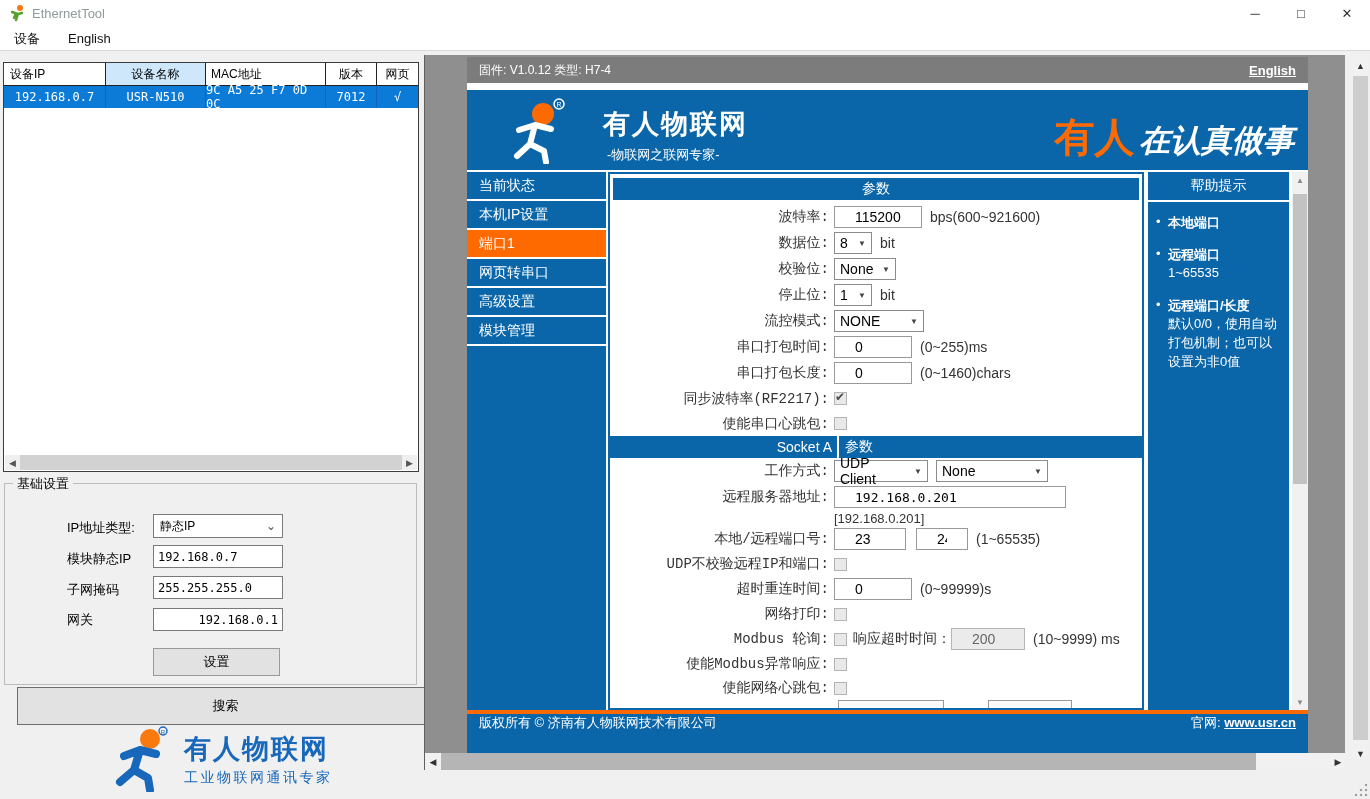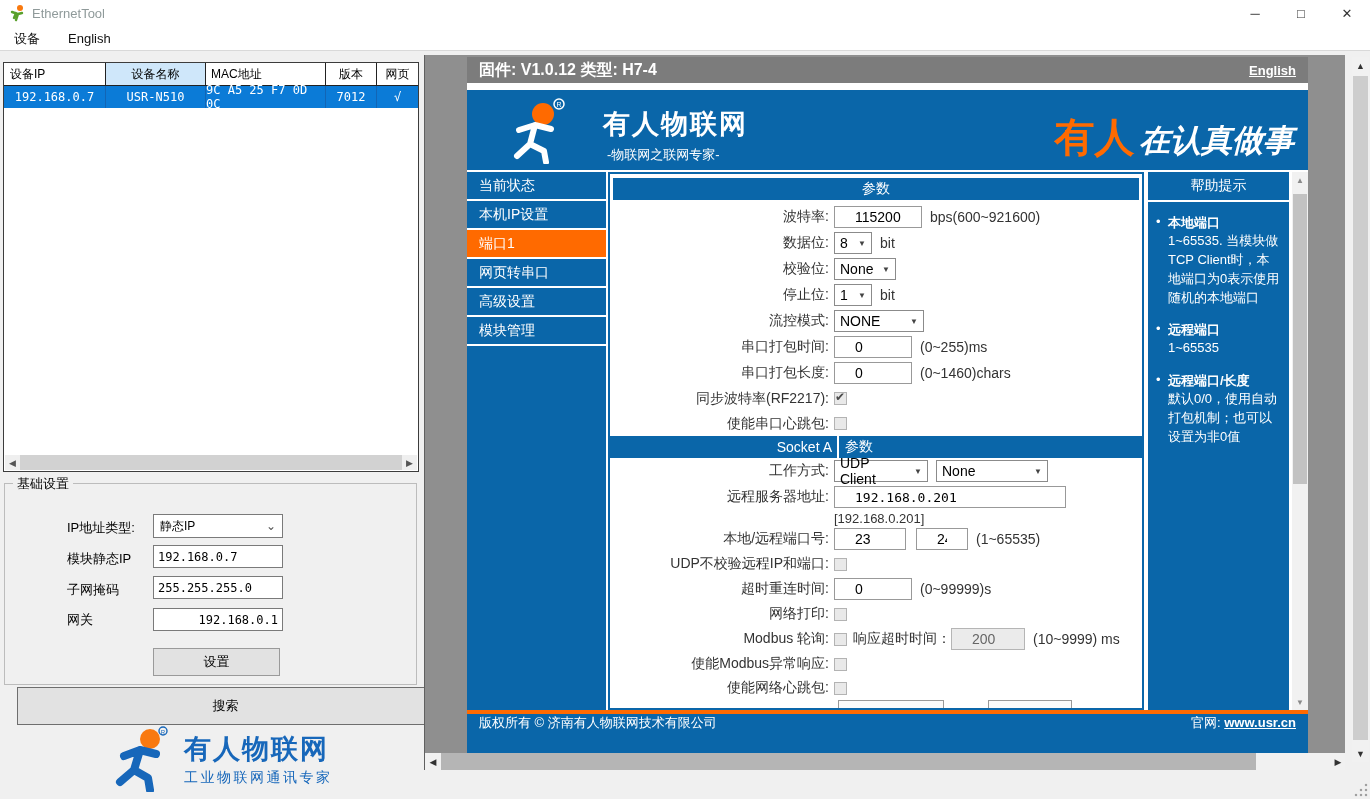--- a/index.html
+++ b/index.html
@@ -47,21 +47,21 @@
   
   .brand { left:110px; top:726px; display:flex; align-items:center; gap:10px; }
   .brand-text .bname { font-size:27px; font-weight:bold; color:#1767ba; letter-spacing:2px; }
   .brand-text .btag  { font-size:14px; color:#1767ba; letter-spacing:2.5px; margin-top:2px; }
 
   
   .browser { left:424px; top:55px; width:921px; height:715px; background:#8f8f8f; border-left:1px solid #606060; overflow:hidden; }
   .page { position:absolute; left:42px; top:2px; width:841px; height:696px; background:#fff; }
   .topbar { position:absolute; left:0; top:0; width:841px; height:26px; background:#7c7c7c; color:#fff;
             display:flex; align-items:center; justify-content:space-between; padding:0 12px; }
-  .topbar .fw { font-size:16px; font-weight:bold; }
+  .topbar .fw { font-size:12px; font-weight:normal; }
   .topbar a { color:#fff; font-size:13px; font-weight:bold; text-decoration:underline; }
 
   .phead { position:absolute; left:0; top:33px; width:841px; height:80px; background:#0a66a9; }
   .phead .ptitle { position:absolute; left:136px; top:16px; color:#fff; font-size:27px; font-weight:bold; letter-spacing:2px; }
   .phead .psub { position:absolute; left:140px; top:56px; color:#fff; font-size:13px; }
   .slogan { position:absolute; right:14px; top:20px; white-space:nowrap; }
   .slogan .s1 { color:#ff6a00; font-size:40px; font-weight:bold; }
   .slogan .s2 { color:#fff; font-size:31px; font-weight:bold; font-style:italic; }
 
   
@@ -71,21 +71,21 @@
   .nav-item.active { background:#ff6a00; }
 
   
   .form { position:absolute; left:141px; top:115px; width:536px; height:538px; border:2px solid #0a66a9; background:#fff; overflow:hidden; }
   .secbar { margin:4px 3px 4px 3px; height:22px; background:#0a66a9; color:#fff; font-size:14px;
             display:flex; align-items:center; justify-content:center; }
   .sockbar { height:22px; background:#0a66a9; color:#fff; font-size:14px; display:flex; align-items:center; }
   .sockbar .sk-left { width:222px; text-align:right; }
   .sockbar .sk-div { width:2px; height:22px; background:#fff; margin:0 6px 0 5px; }
   .frow { display:flex; align-items:center; }
-  .flabel { width:224px; text-align:right; padding-right:5px; font-size:14px; color:#333; flex:none; }
+  .flabel { width:224px; text-align:right; padding-right:5px; font-size:14px; color:#333; flex:none;font-family:Liberation Mono, monospace; }
   .fsuffix { font-size:14px; color:#333; margin-left:8px; white-space:nowrap; }
   .tin { height:22px; border:1px solid #999; font-size:14px; padding:0 20px; color:#000; background:#fff; }
   .tin:disabled { background:#ebebeb; color:#666; border:1px solid #b5b5b5; }
   .sel { height:22px; border:1px solid #8b8b8b; background:#fff; display:inline-flex; align-items:center;
          justify-content:space-between; padding:0 5px; font-size:14px; color:#000; }
   .sel .dn { font-size:8px; color:#444; margin-left:6px; }
   .cb { width:13px; height:13px; background:#e9e9e9; border:1px solid #b3b3b3; position:relative; flex:none; }
   .cb.checked::after { content:"✔"; position:absolute; left:0px; top:-3px; font-size:12px; color:#4a4a4a; }
   .partials { display:flex; margin-left:228px; gap:44px; }
   .pbox { height:20px; border:1px solid #999; background:#fafafa; }
@@ -356,21 +356,20 @@
         <div class="pbox" style="width:106px"></div>
         <div class="pbox" style="width:84px"></div>
       </div>
     </div>
 
     <div class="help">
       <div class="help-title">帮助提示</div>
       <div class="help-body">
         <div class="help-item">
           <div class="ht">本地端口</div>
-          <div class="hx">1~65535. 当模块做TCP Client时，本地端口为0表示使用随机的本地端口</div>
         </div>
         <div class="help-item">
           <div class="ht">远程端口</div>
           <div class="hx">1~65535</div>
         </div>
         <div class="help-item">
           <div class="ht">远程端口/长度</div>
           <div class="hx">默认0/0，使用自动打包机制；也可以设置为非0值</div>
         </div>
       </div>

